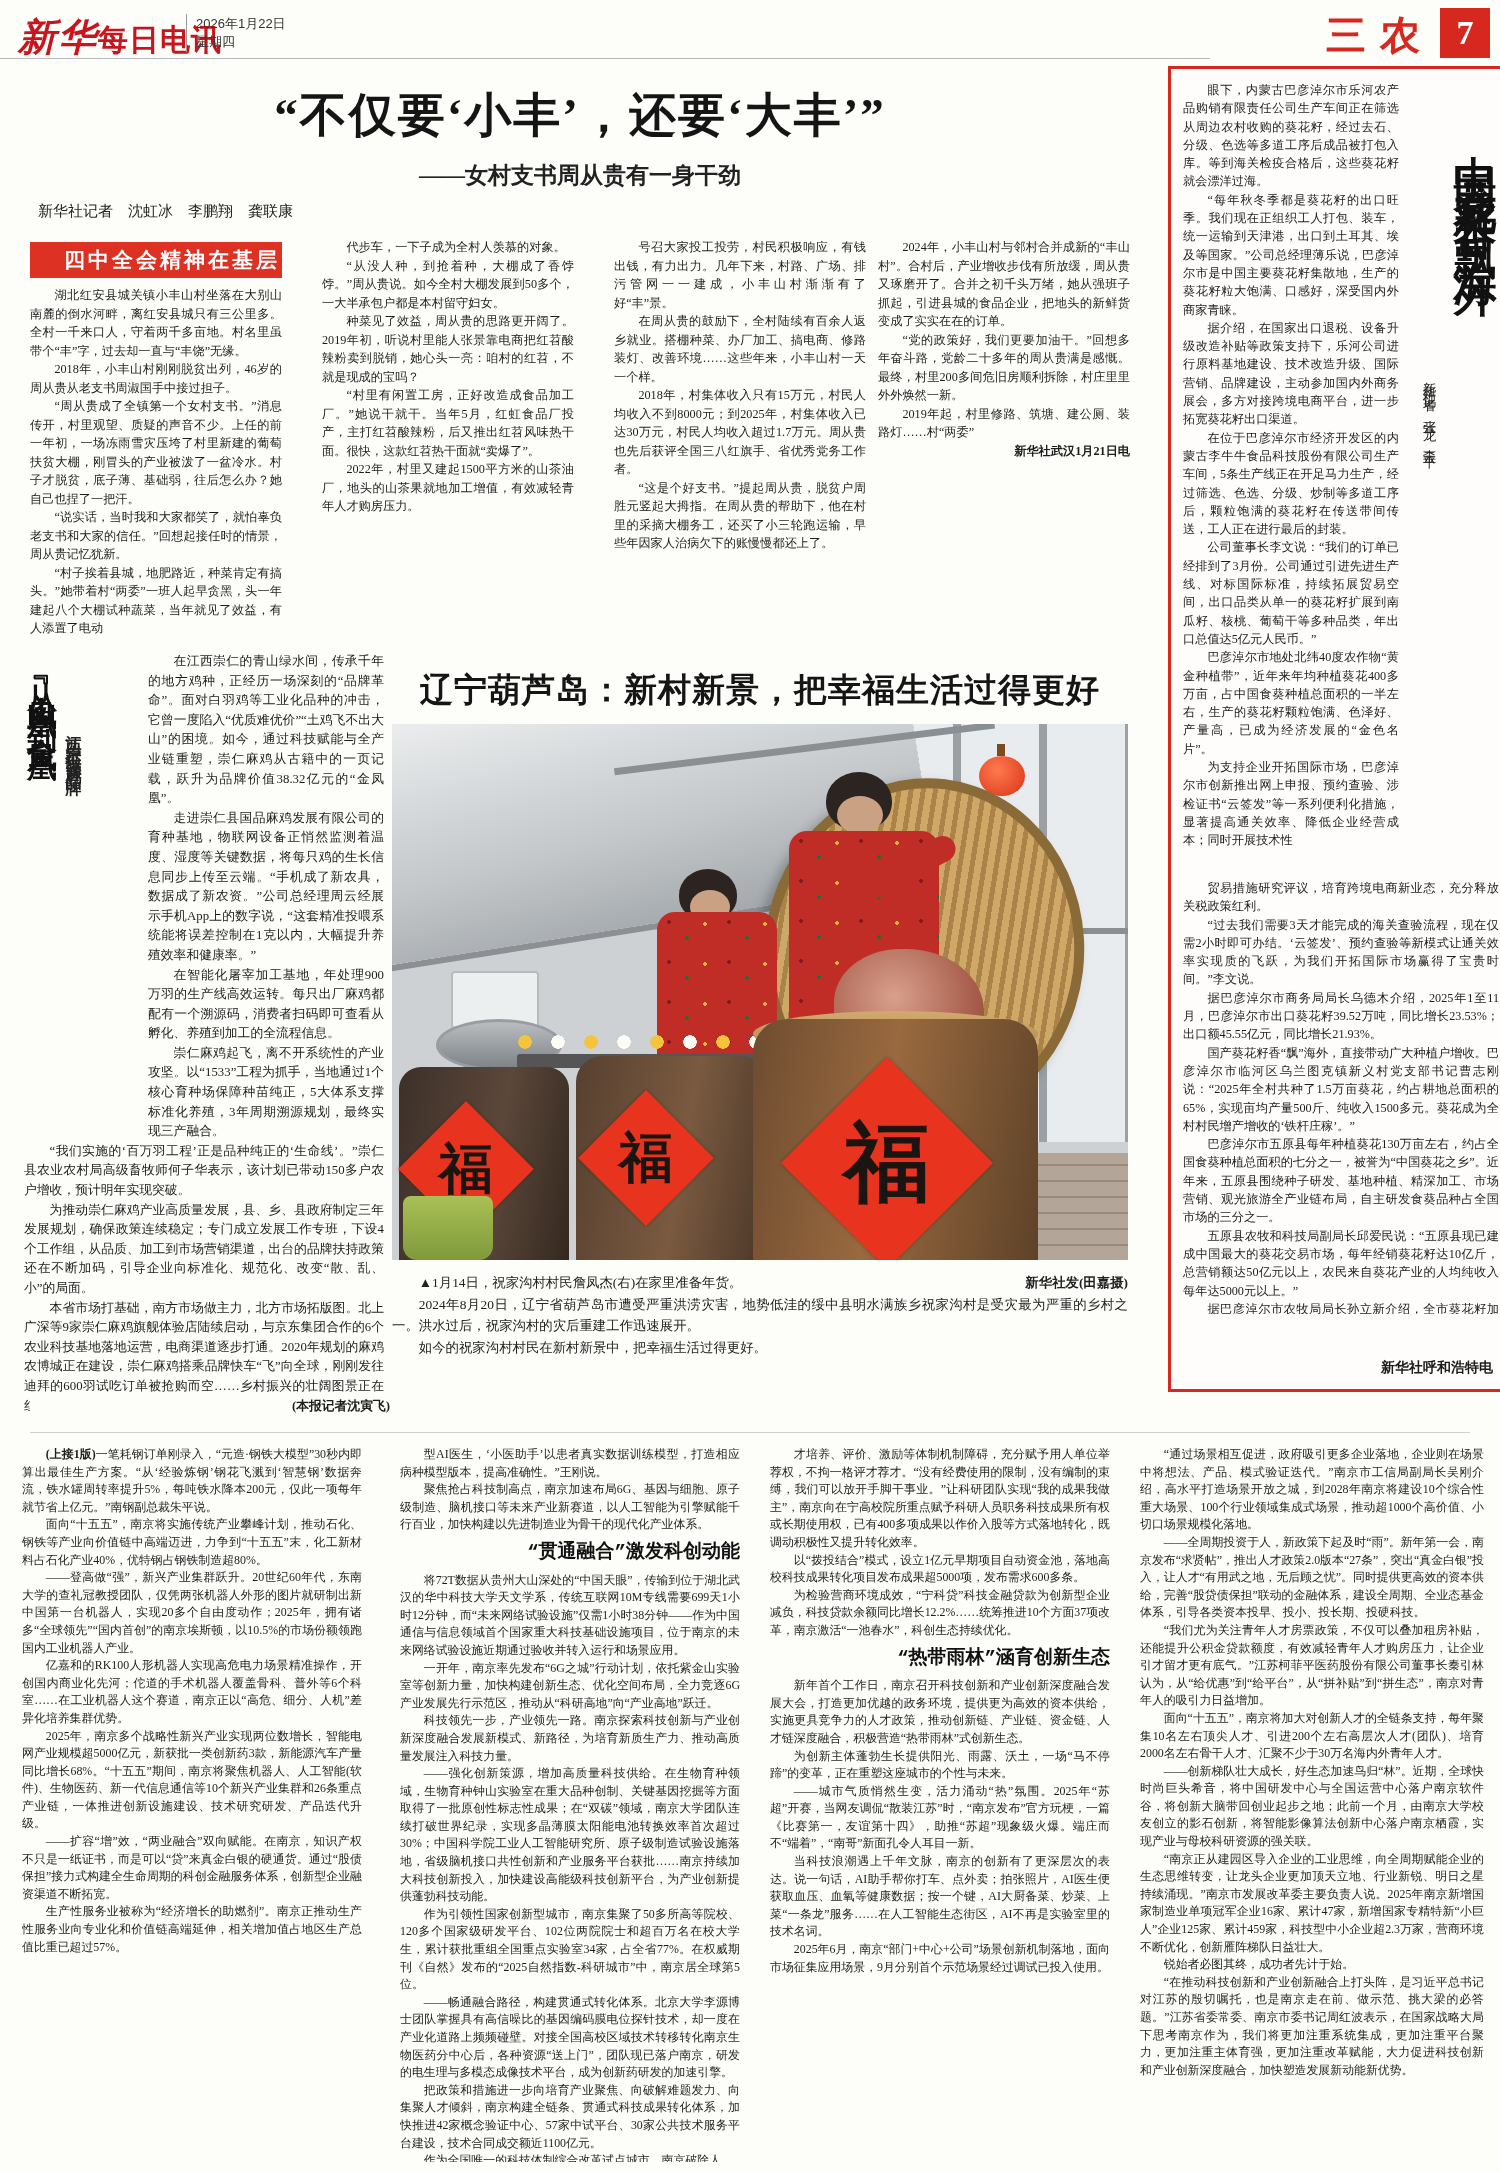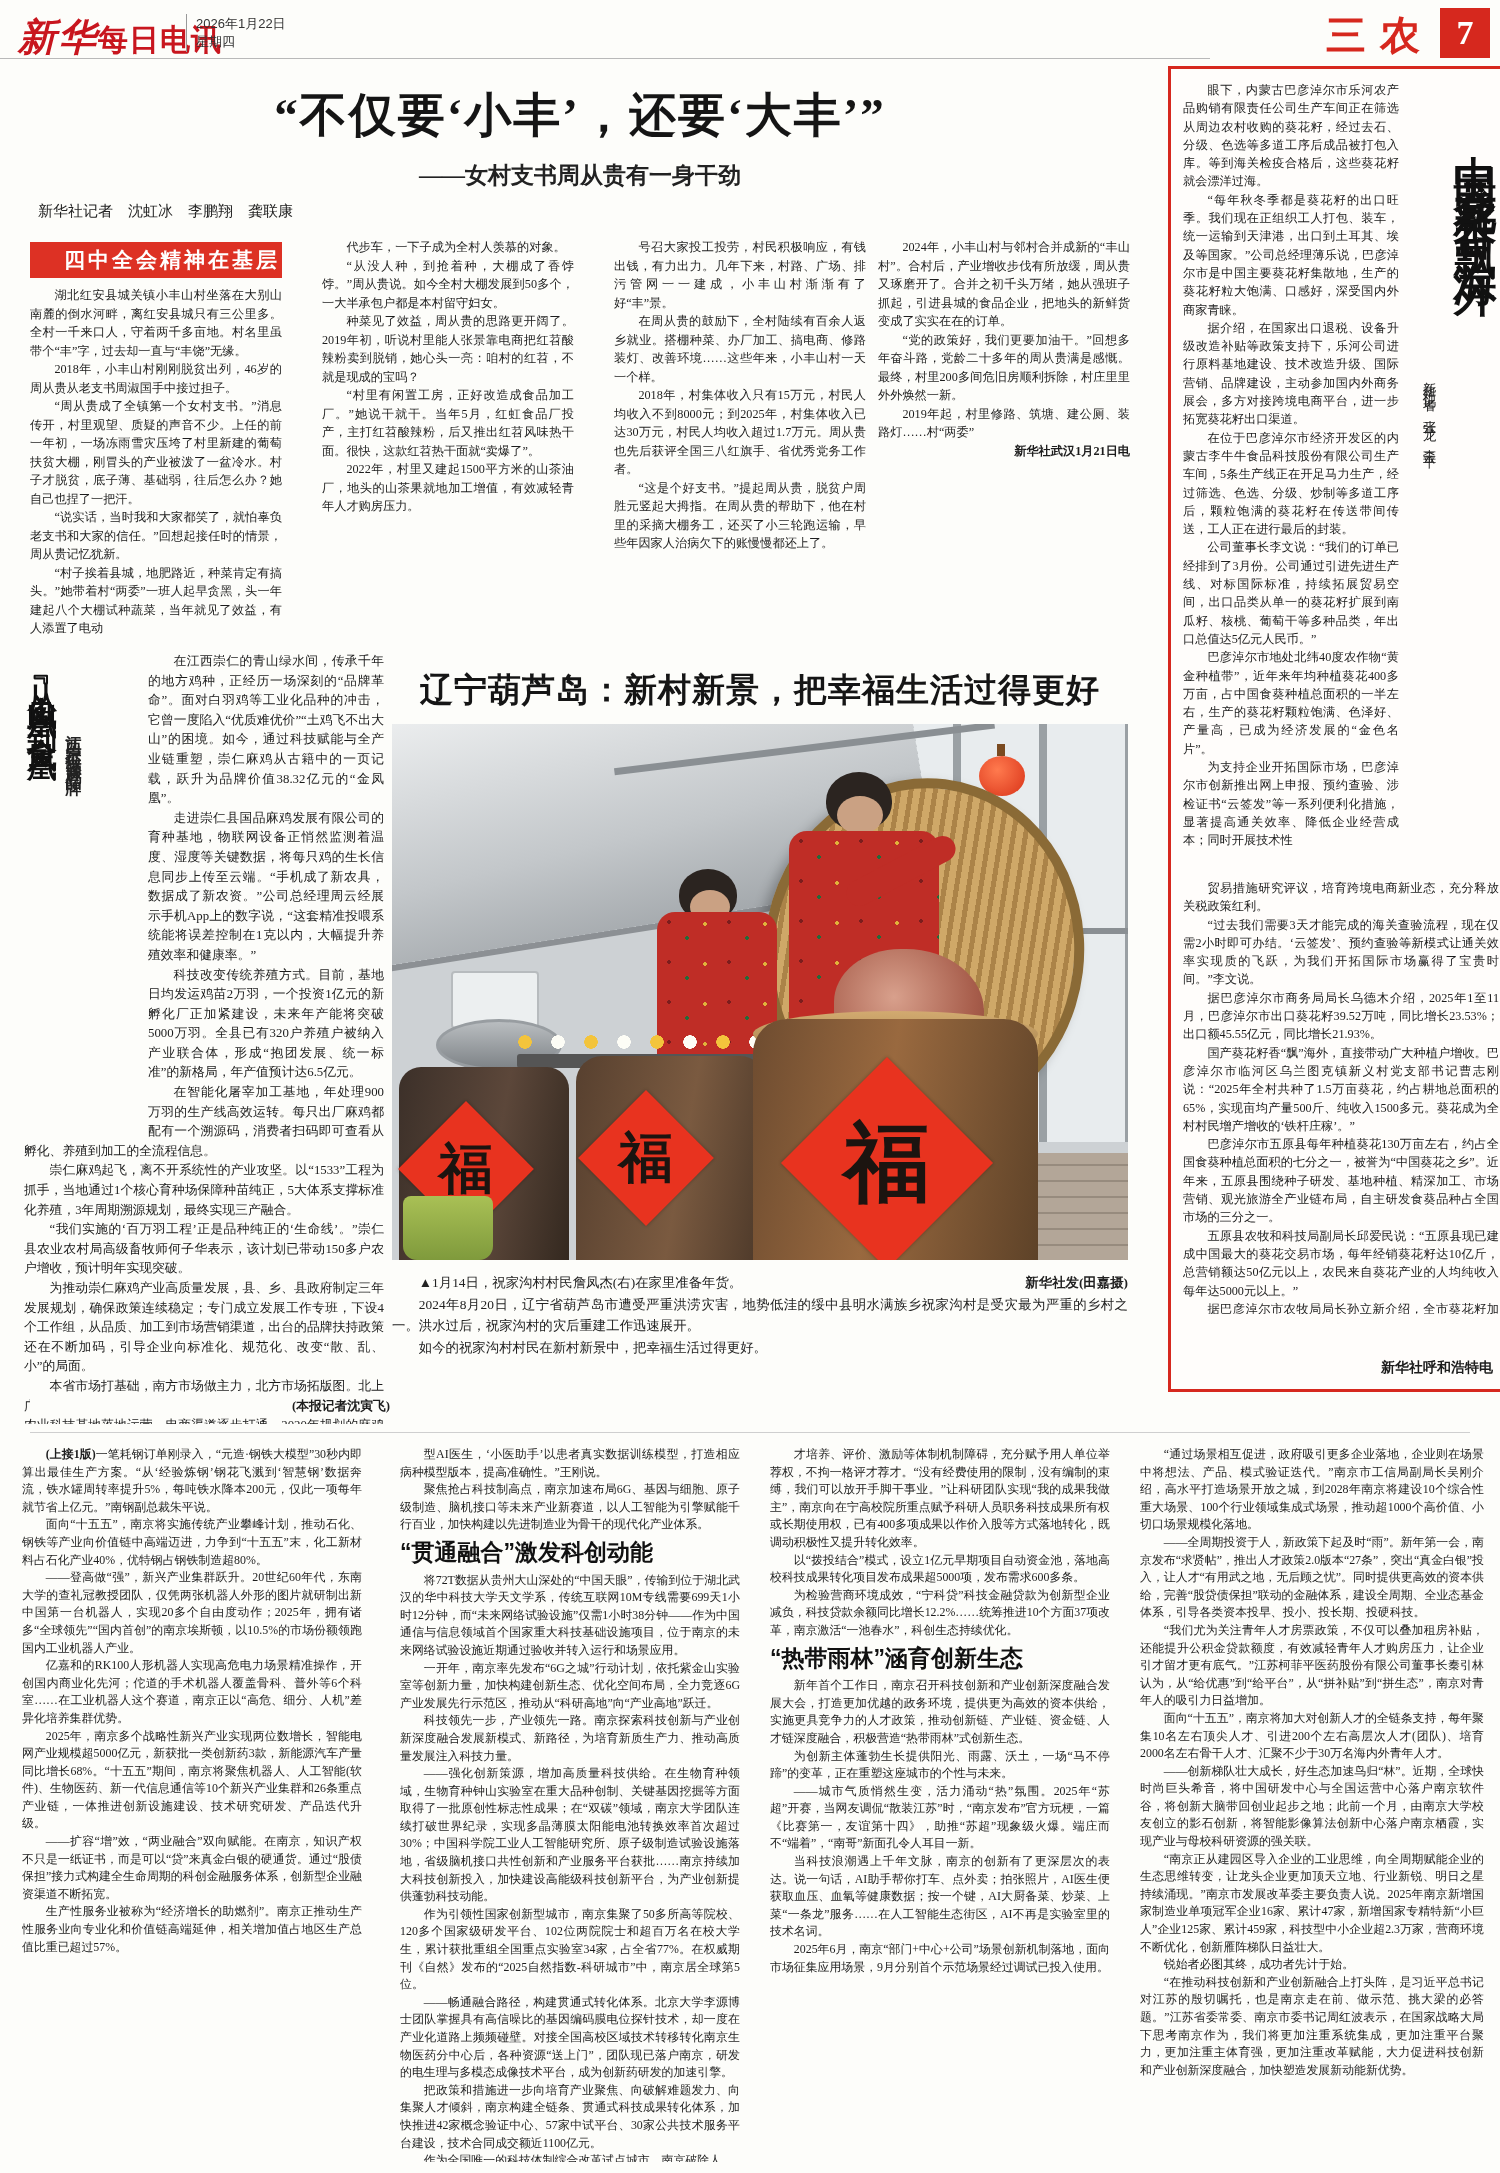--- a/index.html
+++ b/index.html
@@ -101,21 +101,21 @@
   .bucket{position:absolute;left:1.5%;top:88%;width:90px;height:64px;background:linear-gradient(#a9c055,#7f9a3c);border-radius:8px 8px 14px 14px;}
   .ground{position:absolute;right:0;bottom:0;width:26%;height:20%;
         background:repeating-linear-gradient(0deg,#b3a698 0 14px,#978b7e 14px 16px);}
   .caption{position:absolute;left:392px;top:1272px;width:736px;font-size:13.4px;line-height:21.5px;
            text-align:justify;color:#222;}
   .caption .credit{float:right;font-weight:bold;}
   .mid-rule{position:absolute;left:30px;top:1432px;width:1440px;height:1px;background:#cfcfcf;}
   
   .bcol{position:absolute;top:1446px;width:340px;height:716px;overflow:hidden;text-align:justify;
         font-size:11.9px;line-height:17.6px;color:#1d1d1d;}
-  .bcol h3{font-family:Liberation Sans, sans-serif;font-size:23px;text-align:left;margin:10px 0;color:#111;}
+  .bcol h3{font-family:Liberation Mono, monospace;font-size:19px;text-align:right;margin:10px 0;color:#111;}
   .cont{font-weight:bold;}
 </style>
 </head>
 <body>
 
 <div class="page">
 
   <header class="masthead">
     <div class="logo">
       <span class="logo-main">新华</span>
@@ -200,21 +200,20 @@
   </aside>
 
   <section class="chicken">
     <div class="chick-titleblock">
       <div class="chick-title">从『山凤凰』到『金凤凰』</div>
       <div class="chick-subtitle">江西崇仁做强麻鸡品牌</div>
     </div>
     <div>
         <p class="para">在江西崇仁的青山绿水间，传承千年的地方鸡种，正经历一场深刻的“品牌革命”。面对白羽鸡等工业化品种的冲击，它曾一度陷入“优质难优价”“土鸡飞不出大山”的困境。如今，通过科技赋能与全产业链重塑，崇仁麻鸡从古籍中的一页记载，跃升为品牌价值38.32亿元的“金凤凰”。</p>
         <p class="para">走进崇仁县国品麻鸡发展有限公司的育种基地，物联网设备正悄然监测着温度、湿度等关键数据，将每只鸡的生长信息同步上传至云端。“手机成了新农具，数据成了新农资。”公司总经理周云经展示手机App上的数字说，“这套精准投喂系统能将误差控制在1克以内，大幅提升养殖效率和健康率。”</p>
-        <p class="para">科技改变传统养殖方式。目前，基地日均发运鸡苗2万羽，一个投资1亿元的新孵化厂正加紧建设，未来年产能将突破5000万羽。全县已有320户养殖户被纳入产业联合体，形成“抱团发展、统一标准”的新格局，年产值预计达6.5亿元。</p>
         <p class="para">在智能化屠宰加工基地，年处理900万羽的生产线高效运转。每只出厂麻鸡都配有一个溯源码，消费者扫码即可查看从孵化、养殖到加工的全流程信息。</p>
         <p class="para">崇仁麻鸡起飞，离不开系统性的产业攻坚。以“1533”工程为抓手，当地通过1个核心育种场保障种苗纯正，5大体系支撑标准化养殖，3年周期溯源规划，最终实现三产融合。</p>
         <p class="para">“我们实施的‘百万羽工程’正是品种纯正的‘生命线’。”崇仁县农业农村局高级畜牧师何子华表示，该计划已带动150多户农户增收，预计明年实现突破。</p>
         <p class="para">为推动崇仁麻鸡产业高质量发展，县、乡、县政府制定三年发展规划，确保政策连续稳定；专门成立发展工作专班，下设4个工作组，从品质、加工到市场营销渠道，出台的品牌扶持政策还在不断加码，引导企业向标准化、规范化、改变“散、乱、小”的局面。</p>
         <p class="para">本省市场打基础，南方市场做主力，北方市场拓版图。北上广深等9家崇仁麻鸡旗舰体验店陆续启动，与京东集团合作的6个农业科技基地落地运营，电商渠道逐步打通。2020年规划的麻鸡农博城正在建设，崇仁麻鸡搭乘品牌快车“飞”向全球，刚刚发往迪拜的600羽试吃订单被抢购而空……乡村振兴的壮阔图景正在红土地上铺展。</p>
       </div>
   </section>
   <div class="chick-author">(本报记者沈寅飞)</div>
 
   <section>

